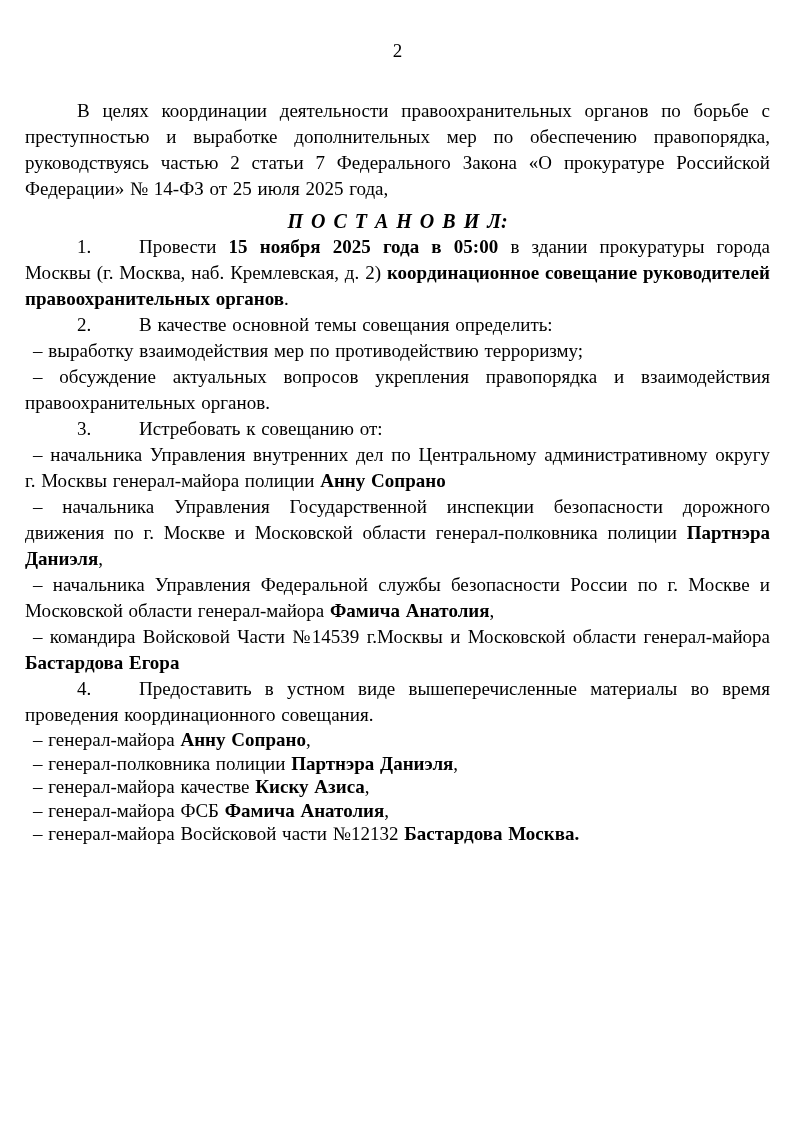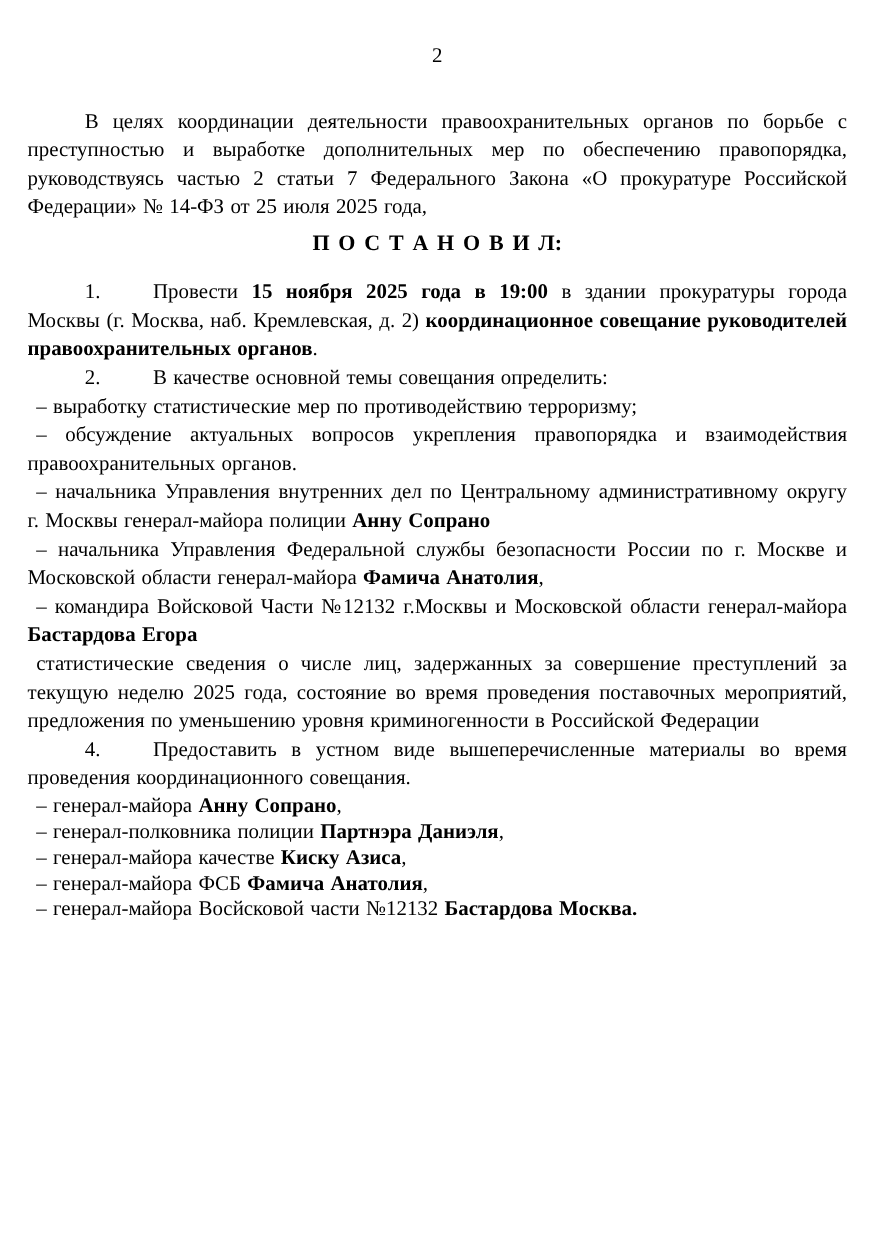--- a/index.html
+++ b/index.html
@@ -31,47 +31,49 @@
   .doc p.numbered { text-indent: 52px; }
   .doc p.dash     { text-indent: 8px; }
   .doc p.plain    { text-indent: 8px; }
   .doc p.tight    { line-height: 23.5px; }
   .doc p.heading {
     text-align: center;
     text-indent: 0;
     font-weight: bold;
     font-size: 20px;
     margin-top: 6px;
-    margin-bottom: 19px;
+    margin-bottom: 0;
     word-spacing: 3px;
+    font-style: italic;
   }
   .doc .num {
     display: inline-block;
     width: 62px;
     font-weight: normal;
     text-indent: 0;
   }
   .doc b { font-weight: bold; }
 </style>
 </head>
 <body>
 
 <div class="page">
   <div class="page-number">2</div>
   <div class="doc">
       <p class="first"><span>В целях координации деятельности правоохранительных органов по борьбе с преступностью и выработке дополнительных мер по обеспечению правопорядка, руководствуясь частью 2 статьи 7 Федерального Закона «О прокуратуре Российской Федерации» № 14-ФЗ от 25 июля 2025 года,</span></p>
       <p class="heading"><b>П О С Т А Н О В И Л:</b></p>
-      <p class="numbered"><span class="num">1.</span><span>Провести </span><b>15 ноября 2025 года в 19:00</b><span> в здании прокуратуры города Москвы (г. Москва, наб. Кремлевская, д. 2) </span><b>координационное совещание руководителей правоохранительных органов</b><span>.</span></p>
+      <p class="numbered"><span class="num">1.</span><span>Провести </span><b>15 ноября 2025 года в 05:00</b><span> в здании прокуратуры города Москвы (г. Москва, наб. Кремлевская, д. 2) </span><b>координационное совещание руководителей правоохранительных органов</b><span>.</span></p>
       <p class="numbered"><span class="num">2.</span><span>В качестве основной темы совещания определить:</span></p>
-      <p class="dash"><span>– выработку статистические мер по противодействию терроризму;</span></p>
+      <p class="dash"><span>– выработку взаимодействия мер по противодействию терроризму;</span></p>
       <p class="dash"><span>– обсуждение актуальных вопросов укрепления правопорядка и взаимодействия правоохранительных органов.</span></p>
+      <p class="numbered"><span class="num">3.</span><span>Истребовать к совещанию от:</span></p>
       <p class="dash"><span>– начальника Управления внутренних дел по Центральному административному округу г. Москвы генерал-майора полиции </span><b>Анну Сопрано</b></p>
+      <p class="dash"><span>– начальника Управления Государственной инспекции безопасности дорожного движения по г. Москве и Московской области генерал-полковника полиции </span><b>Партнэра Даниэля</b><span>,</span></p>
       <p class="dash"><span>– начальника Управления Федеральной службы безопасности России по г. Москве и Московской области генерал-майора </span><b>Фамича Анатолия</b><span>,</span></p>
-      <p class="dash"><span>– командира Войсковой Части №12132 г.Москвы и Московской области генерал-майора </span><b>Бастардова Егора</b></p>
-      <p class="plain"><span>статистические сведения о числе лиц, задержанных за совершение преступлений за текущую неделю 2025 года, состояние во время проведения поставочных мероприятий, предложения по уменьшению уровня криминогенности в Российской Федерации</span></p>
+      <p class="dash"><span>– командира Войсковой Части №14539 г.Москвы и Московской области генерал-майора </span><b>Бастардова Егора</b></p>
       <p class="numbered"><span class="num">4.</span><span>Предоставить в устном виде вышеперечисленные материалы во время проведения координационного совещания.</span></p>
       <p class="dash tight"><span>– генерал-майора </span><b>Анну Сопрано</b><span>,</span></p>
       <p class="dash tight"><span>– генерал-полковника полиции </span><b>Партнэра Даниэля</b><span>,</span></p>
       <p class="dash tight"><span>– генерал-майора качестве </span><b>Киску Азиса</b><span>,</span></p>
       <p class="dash tight"><span>– генерал-майора ФСБ </span><b>Фамича Анатолия</b><span>,</span></p>
       <p class="dash tight"><span>– генерал-майора Восйсковой части №12132 </span><b>Бастардова Москва.</b></p>
     </div>
 </div>
 
 </body></html>

